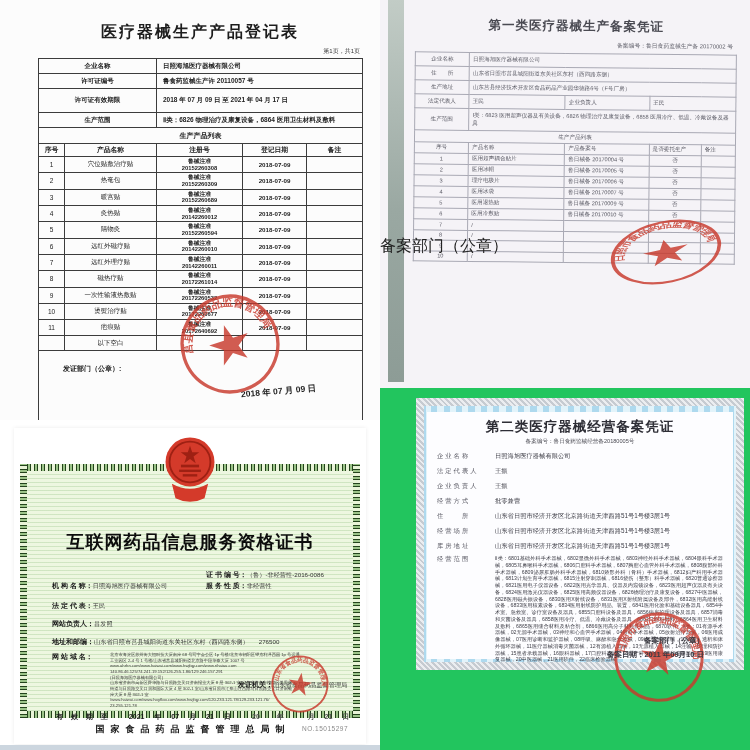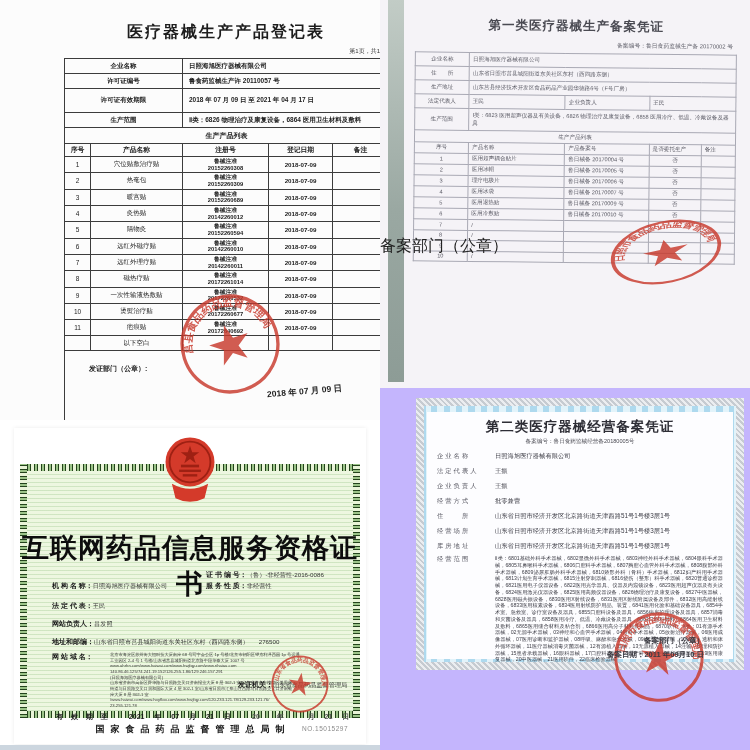--- a/index.html
+++ b/index.html
@@ -3,24 +3,24 @@
 <meta charset="utf-8">
 <style>
   * { margin:0; padding:0; box-sizing:border-box; }
   html,body { width:750px; height:750px; }
   body { position:relative; background:#fdfdfd; font-family:"Liberation Sans", sans-serif; color:#222; overflow:hidden; }
 
   .quad { position:absolute; overflow:hidden; }
   .q-tl { left:0; top:0; width:380px; height:420px; background:#fcfcfc; }
   .q-tr { left:380px; top:0; width:370px; height:388px; background:#f5f3f7; }
   .q-bl { left:0; top:420px; width:380px; height:330px; background:#ffffff; }
-  .q-br { left:380px; top:388px; width:370px; height:362px; background:#c4b5fd; }
+  .q-br { left:380px; top:388px; width:370px; height:362px; background:#22c55e; }
 
   
-  .doc1 { position:absolute; left:38px; top:14px; width:324px;margin-left:26px; }
+  .doc1 { position:absolute; left:38px; top:14px; width:324px; }
   .doc1 .title { text-align:center; font-size:16px; font-weight:bold; letter-spacing:2px; color:#1d1d1d; margin-top:8px; }
   .doc1 .page-label { text-align:right; font-size:6px; color:#333; margin:4px 2px 2px 0; }
   .doc1 table { width:100%; border-collapse:collapse; table-layout:fixed; }
   .doc1 td, .doc1 th { border:1px solid #3c3c3c; font-size:6.5px; padding:1px 2px; text-align:center; vertical-align:middle; color:#222; }
   .doc1 .flabel { width:52px; font-weight:bold; }
   .doc1 .fval { text-align:left; padding-left:6px; font-weight:bold; }
   .doc1 .section-cell { font-weight:bold; font-size:7px; height:16px; }
   .doc1 th { font-weight:bold; font-size:6.8px; height:13px; }
   .doc1 .prow td { height:15px; }
   .doc1 .regcell { line-height:1.15; font-weight:bold; font-size:5.8px; }
@@ -46,21 +46,21 @@
   .cert3 { position:absolute; left:14px; top:8px; width:352px; height:316px; background:#fff; box-shadow:0 0 4px rgba(0,0,0,.08); }
   .cert3 .band { position:absolute; background:repeating-linear-gradient(90deg,#23431c 0 1.5px,#9cc489 1.5px 3px,#23431c 3px 4.5px,#e9f4d8 4.5px 7px); }
   .cert3 .b-top    { left:6px; right:6px; top:36px;  height:7px; }
   .cert3 .b-bottom { left:6px; right:6px; bottom:26px; height:7px; }
   .cert3 .b-left, .cert3 .b-right { top:36px; bottom:26px; width:7px; background:repeating-linear-gradient(0deg,#23431c 0 1.5px,#9cc489 1.5px 3px,#23431c 3px 4.5px,#e9f4d8 4.5px 7px); }
   .cert3 .b-left { left:6px; } .cert3 .b-right { right:6px; }
   .cert3 .green-inner { position:absolute; left:13px; right:13px; top:43px; bottom:33px;
       background:repeating-linear-gradient(0deg, rgba(130,185,115,.28) 0 1px, rgba(0,0,0,0) 1px 4px), #edf7e0; }
   .cert3 .emblem { position:absolute; left:50%; top:6px; transform:translateX(-50%); z-index:3; }
   .cert3 .country { position:absolute; left:0; right:0; top:86px; text-align:center; font-size:11px; font-weight:bold; letter-spacing:10px; text-indent:10px; color:#141414; }
-  .cert3 .cert-title { position:absolute; left:0; right:0; top:102px; text-align:center; font-size:27px; font-weight:bold; letter-spacing:1px; color:#0d0d0d; }
+  .cert3 .cert-title { position:absolute; left:0; right:0; top:102px; text-align:center; font-size:18px; font-weight:bold; letter-spacing:1px; color:#0d0d0d; }
   .c3row { position:absolute; font-size:7px; color:#1c1c1c; white-space:nowrap; }
   .c3row .lb { font-weight:bold; }
   .c3row .vl { font-size:6.2px; color:#333; }
   .cert3 .domain-lines { position:absolute; left:96px; top:224px; width:214px; font-size:4.2px; line-height:1.35; color:#3a3a3a; white-space:normal; word-break:break-all; }
   .cert3 .validity-val { word-spacing:8px; font-weight:bold; font-size:7px; }
   .cert3 .footer-made { position:absolute; left:0; right:0; bottom:8px; text-align:center; font-size:9px; font-weight:bold; letter-spacing:6px; text-indent:6px; color:#1a1a1a; }
   .cert3 .footer-no { position:absolute; right:18px; bottom:12px; font-size:6.5px; color:#8a8a8a; letter-spacing:.5px; }
   .bl-bottom-strip { position:absolute; left:0; right:0; bottom:0; height:5px; background:#ccd6df; }
 
   

